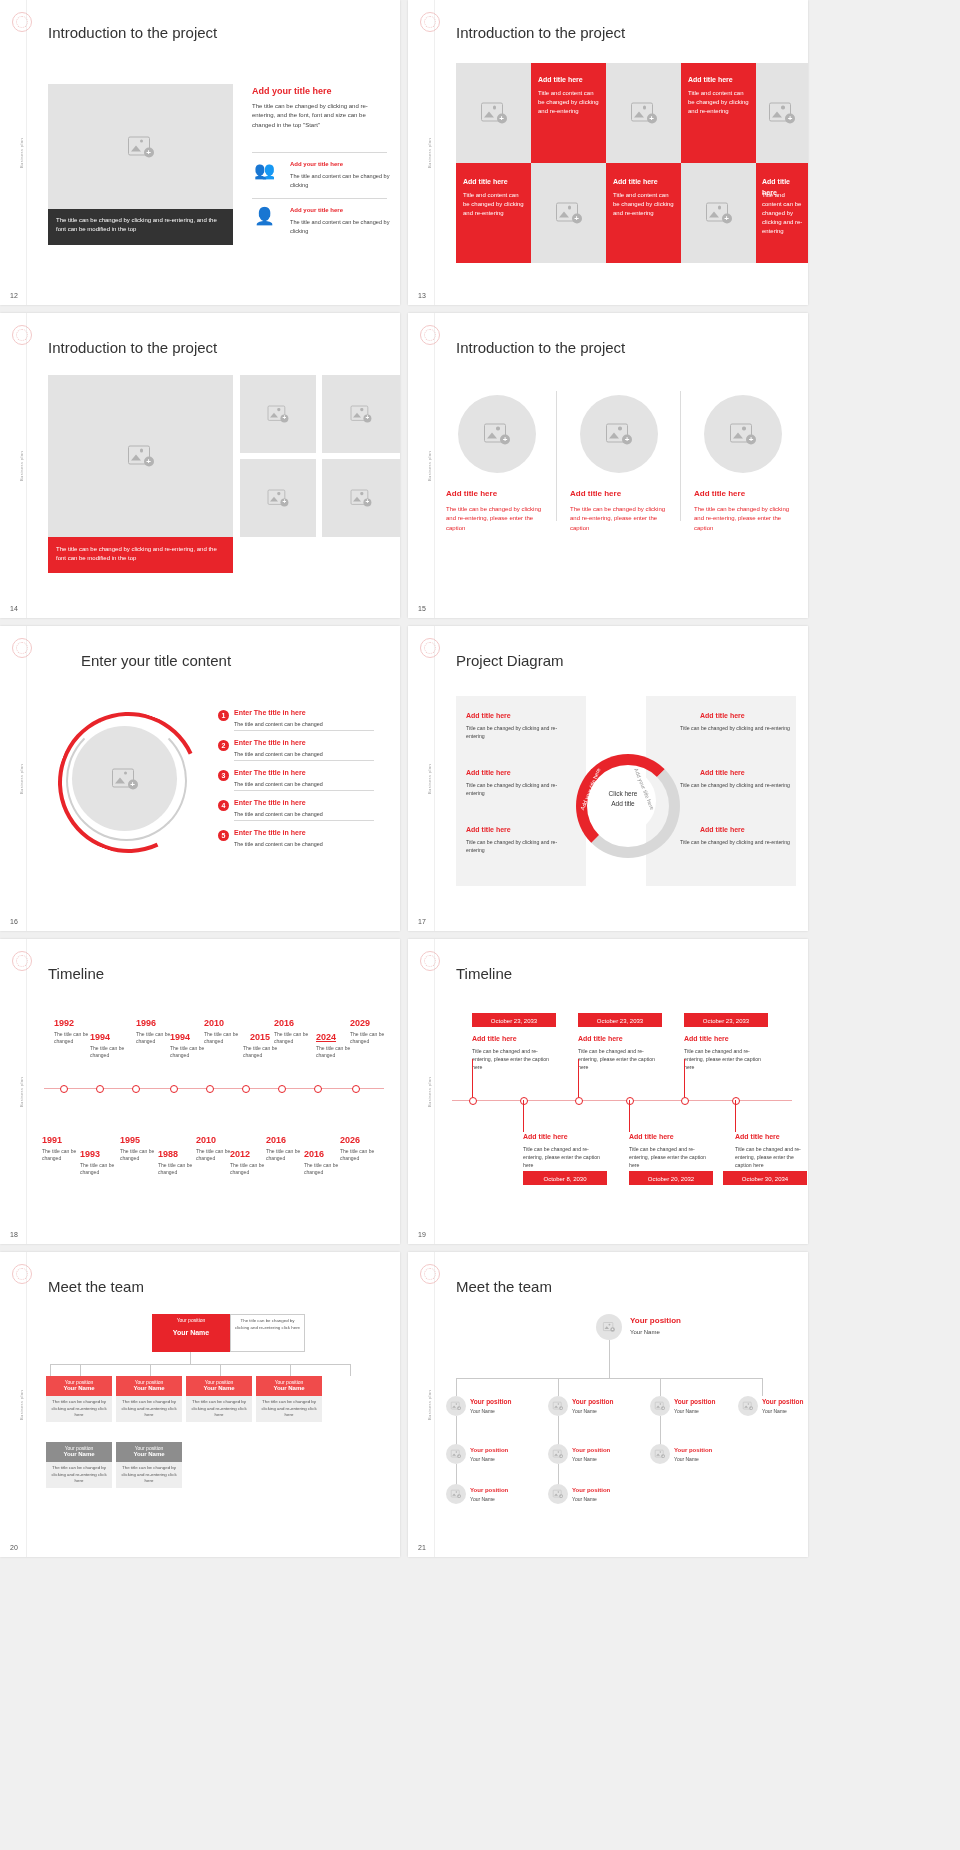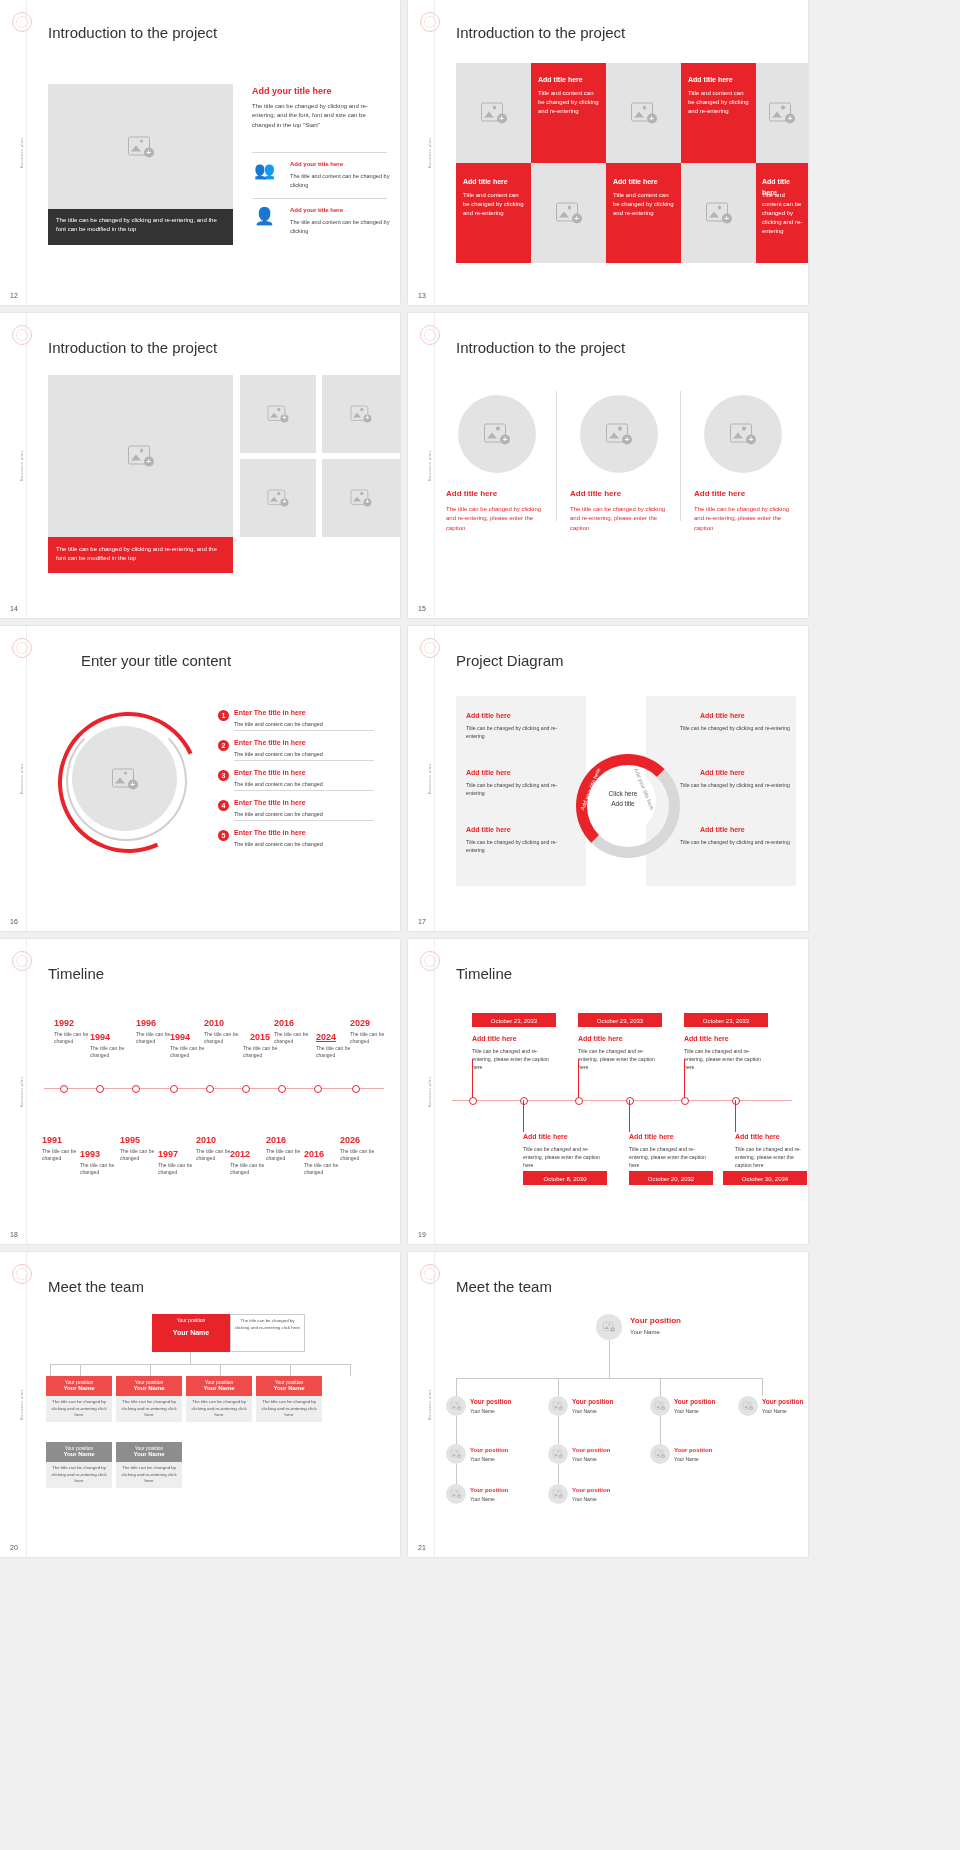--- a/index.html
+++ b/index.html
@@ -359,21 +359,21 @@
     <div class="dot" style="left:278px;top:146px;"></div>
     <div class="dot" style="left:314px;top:146px;"></div>
     <div class="dot" style="left:352px;top:146px;"></div>
 
     <div class="tlabel" style="left:42px;top:196px;">1991</div>
     <div class="tsub" style="left:42px;top:209px;width:42px;">The title can be changed</div>
     <div class="tlabel" style="left:80px;top:210px;">1993</div>
     <div class="tsub" style="left:80px;top:223px;width:42px;">The title can be changed</div>
     <div class="tlabel" style="left:120px;top:196px;">1995</div>
     <div class="tsub" style="left:120px;top:209px;width:42px;">The title can be changed</div>
-    <div class="tlabel" style="left:158px;top:210px;">1997</div>
+    <div class="tlabel" style="left:158px;top:210px;">1988</div>
     <div class="tsub" style="left:158px;top:223px;width:42px;">The title can be changed</div>
     <div class="tlabel" style="left:196px;top:196px;">2010</div>
     <div class="tsub" style="left:196px;top:209px;width:42px;">The title can be changed</div>
     <div class="tlabel" style="left:230px;top:210px;">2012</div>
     <div class="tsub" style="left:230px;top:223px;width:42px;">The title can be changed</div>
     <div class="tlabel" style="left:266px;top:196px;">2016</div>
     <div class="tsub" style="left:266px;top:209px;width:42px;">The title can be changed</div>
     <div class="tlabel" style="left:304px;top:210px;">2016</div>
     <div class="tsub" style="left:304px;top:223px;width:42px;">The title can be changed</div>
     <div class="tlabel" style="left:340px;top:196px;">2026</div>

